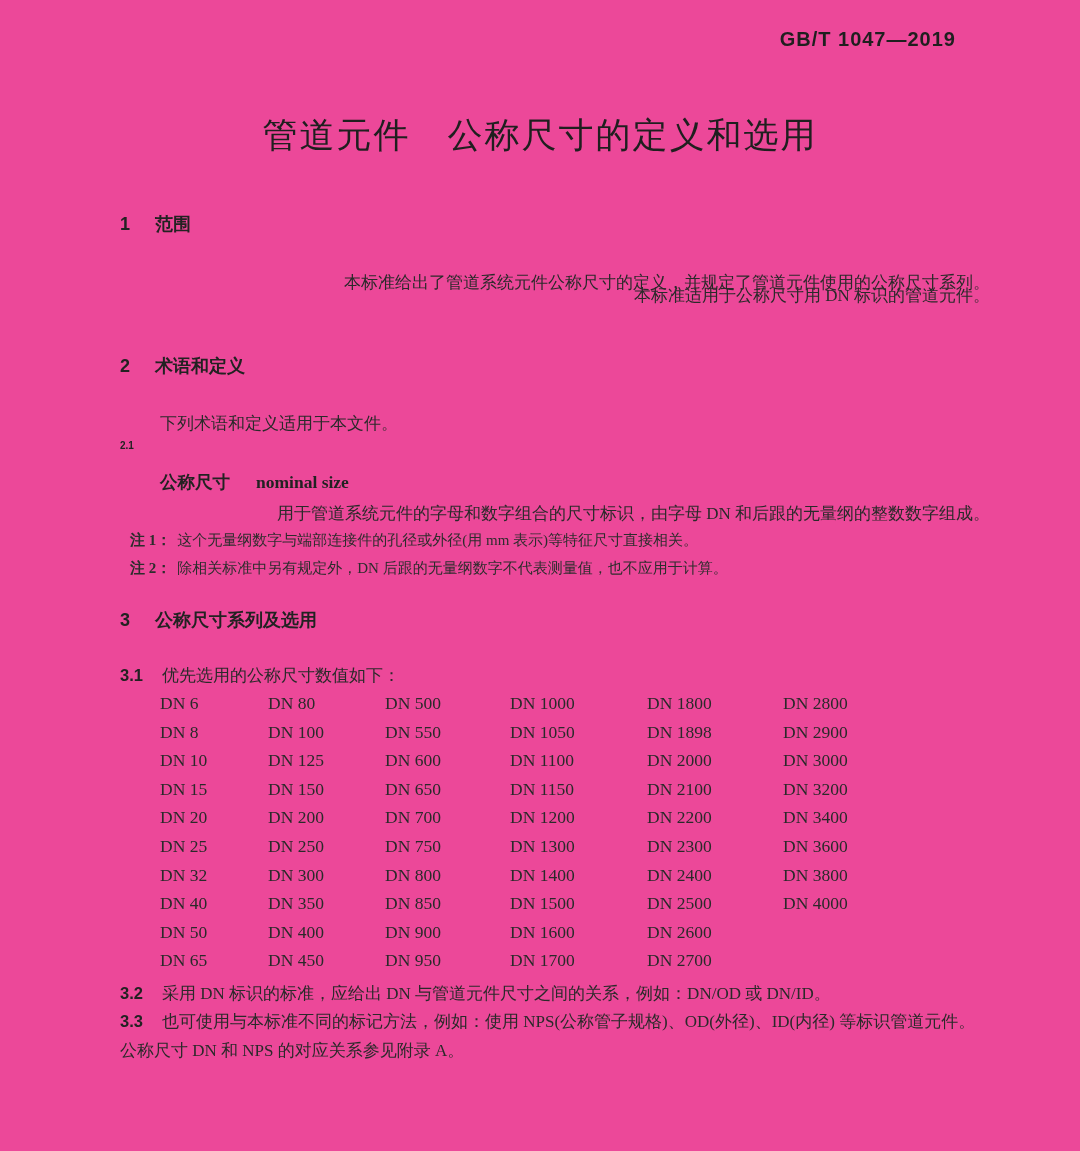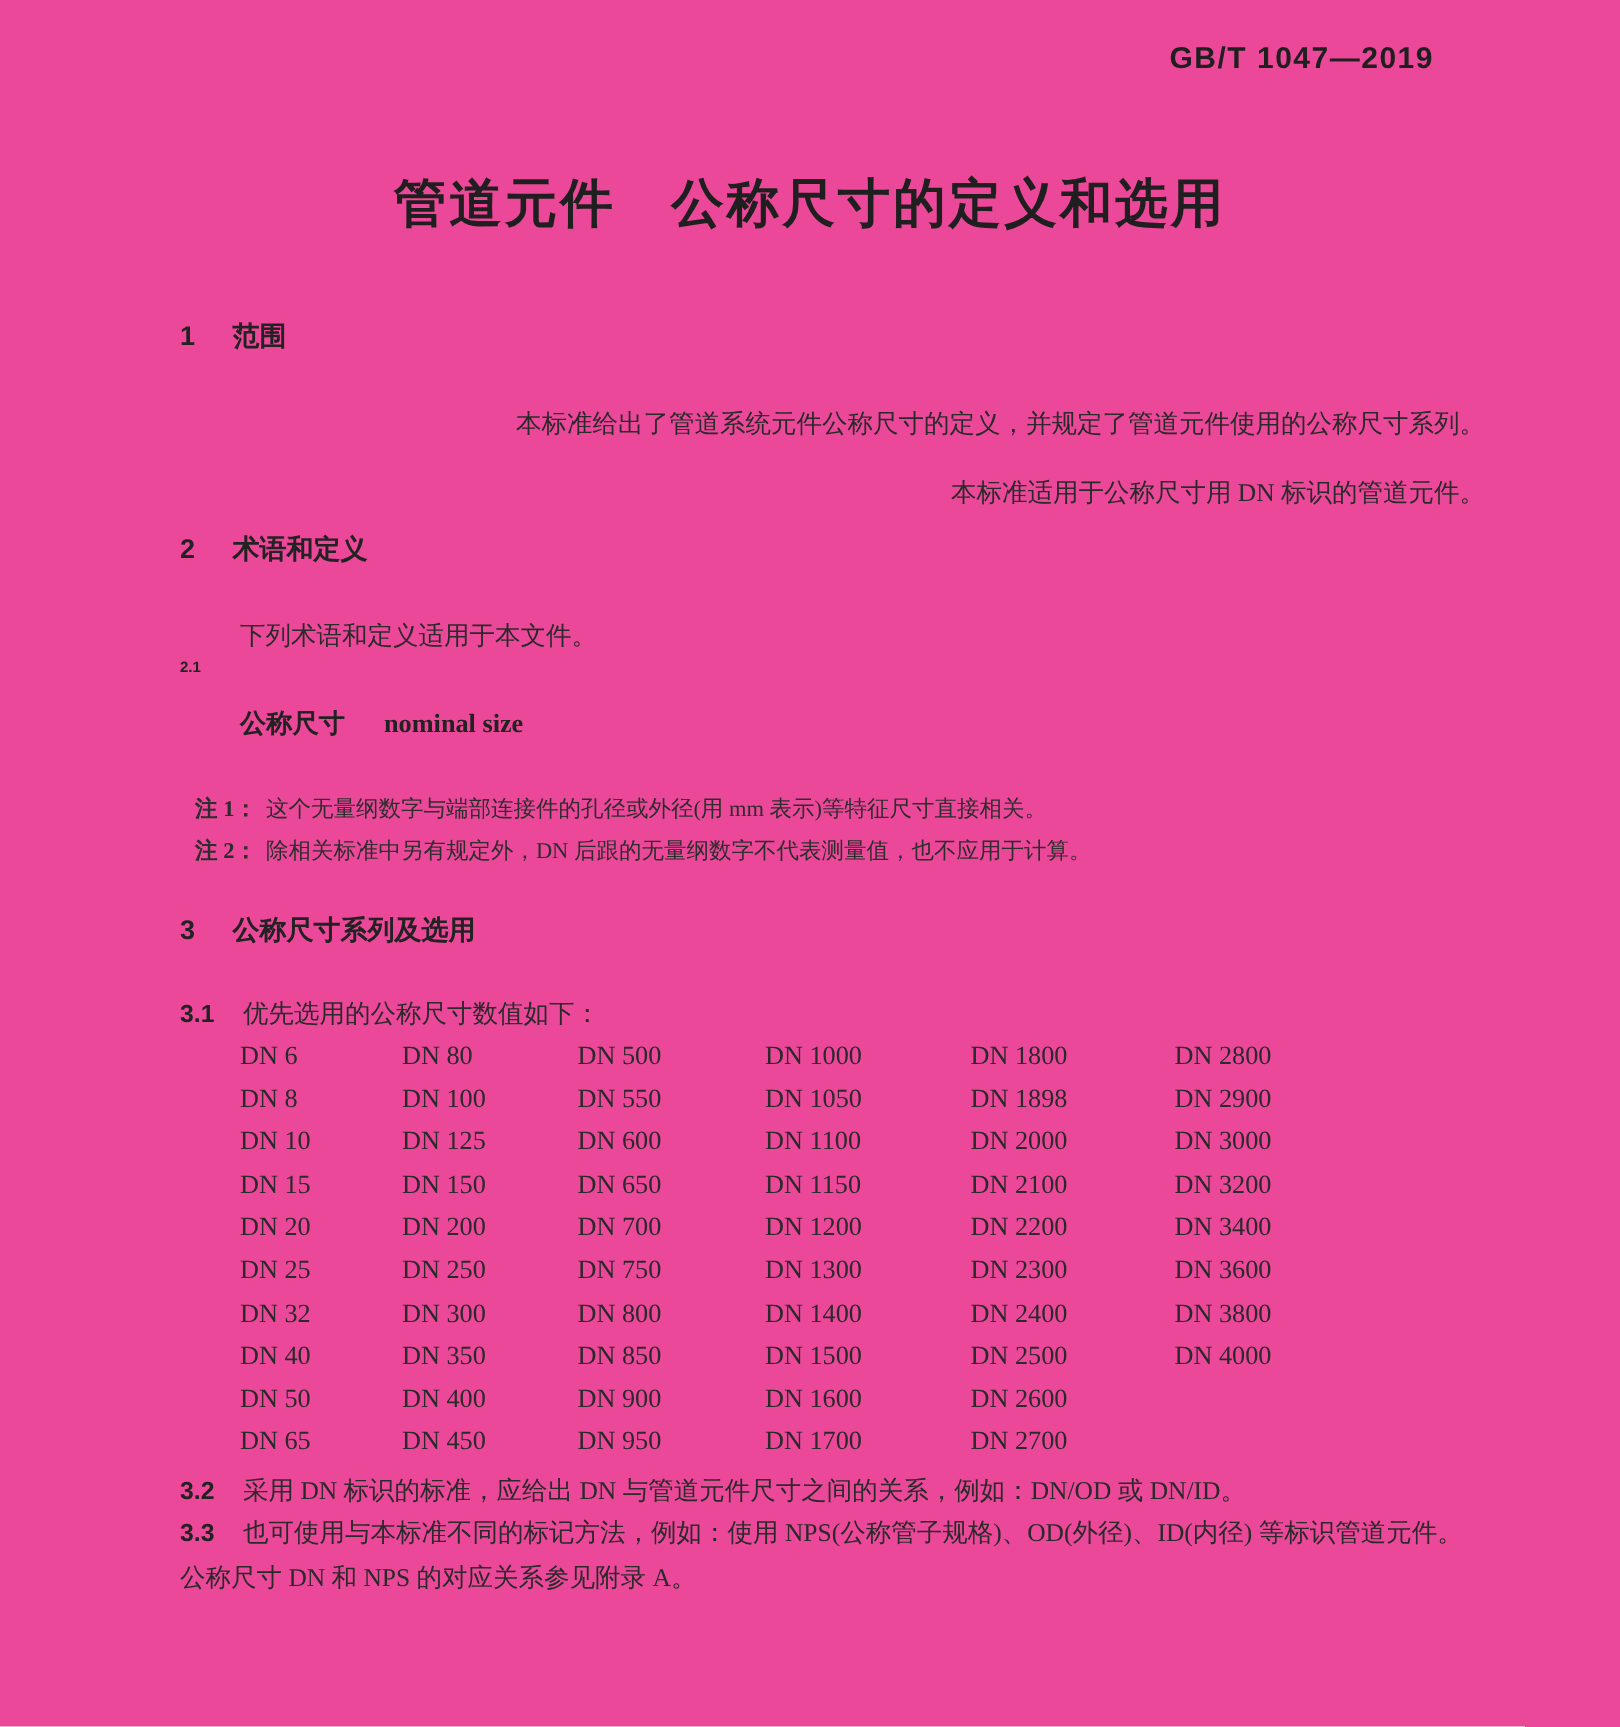--- a/index.html
+++ b/index.html
@@ -23,21 +23,21 @@
     font-size: 20px;
     letter-spacing: 1px;
     color: #1f1f1f;
   }
   .doc-title {
     top: 112px;
     left: 0;
     width: 100%;
     text-align: center;
     font-family: "Liberation Sans", sans-serif;
-    font-weight: bold;
+    font-weight: normal;
     font-size: 35px;
     letter-spacing: 2px;
     color: #1f1f1f;
   }
   .sec-heading {
     left: 120px;
     font-family: "Liberation Sans", sans-serif;
     font-weight: bold;
     font-size: 18px;
     color: #222;
@@ -120,33 +120,34 @@
 <div class="page">
 
   <div class="abs std-number">GB/T 1047—2019</div>
 
   <h1 class="abs doc-title">管道元件　公称尺寸的定义和选用</h1>
 
   <div class="abs sec-heading" style="top:212px">
     <span class="sec-num">1</span><span>范围</span>
   </div>
   <p class="abs body-p first-indent" style="top:268px">本标准给出了管道系统元件公称尺寸的定义，并规定了管道元件使用的公称尺寸系列。</p>
-  <p class="abs body-p first-indent" style="top:314px">本标准适用于公称尺寸用 DN 标识的管道元件。</p>
+  <p class="abs body-p first-indent" style="top:281px">本标准适用于公称尺寸用 DN 标识的管道元件。</p>
 
   <div class="abs sec-heading" style="top:354px">
     <span class="sec-num">2</span><span>术语和定义</span>
   </div>
   <p class="abs body-p left160" style="top:409px">下列术语和定义适用于本文件。</p>
 
   <div class="abs clause-num-only" style="top:440px">2.1</div>
 
   <div class="abs term-line" style="top:470px">
     <span class="term-zh">公称尺寸</span><span class="term-en">nominal size</span>
   </div>
 
+  <p class="abs body-p first-indent" style="top:499px">用于管道系统元件的字母和数字组合的尺寸标识，由字母 DN 和后跟的无量纲的整数数字组成。</p>
 
   <p class="abs note-p" style="top:527px"><span class="note-label">注 1：</span><span>这个无量纲数字与端部连接件的孔径或外径(用 mm 表示)等特征尺寸直接相关。</span></p>
 
   <p class="abs note-p" style="top:555px"><span class="note-label">注 2：</span><span>除相关标准中另有规定外，DN 后跟的无量纲数字不代表测量值，也不应用于计算。</span></p>
 
   <div class="abs sec-heading" style="top:608px">
     <span class="sec-num">3</span><span>公称尺寸系列及选用</span>
   </div>
 
   <p class="abs clause-p" style="top:661px"><span class="clause-label">3.1</span><span>优先选用的公称尺寸数值如下：</span></p>

